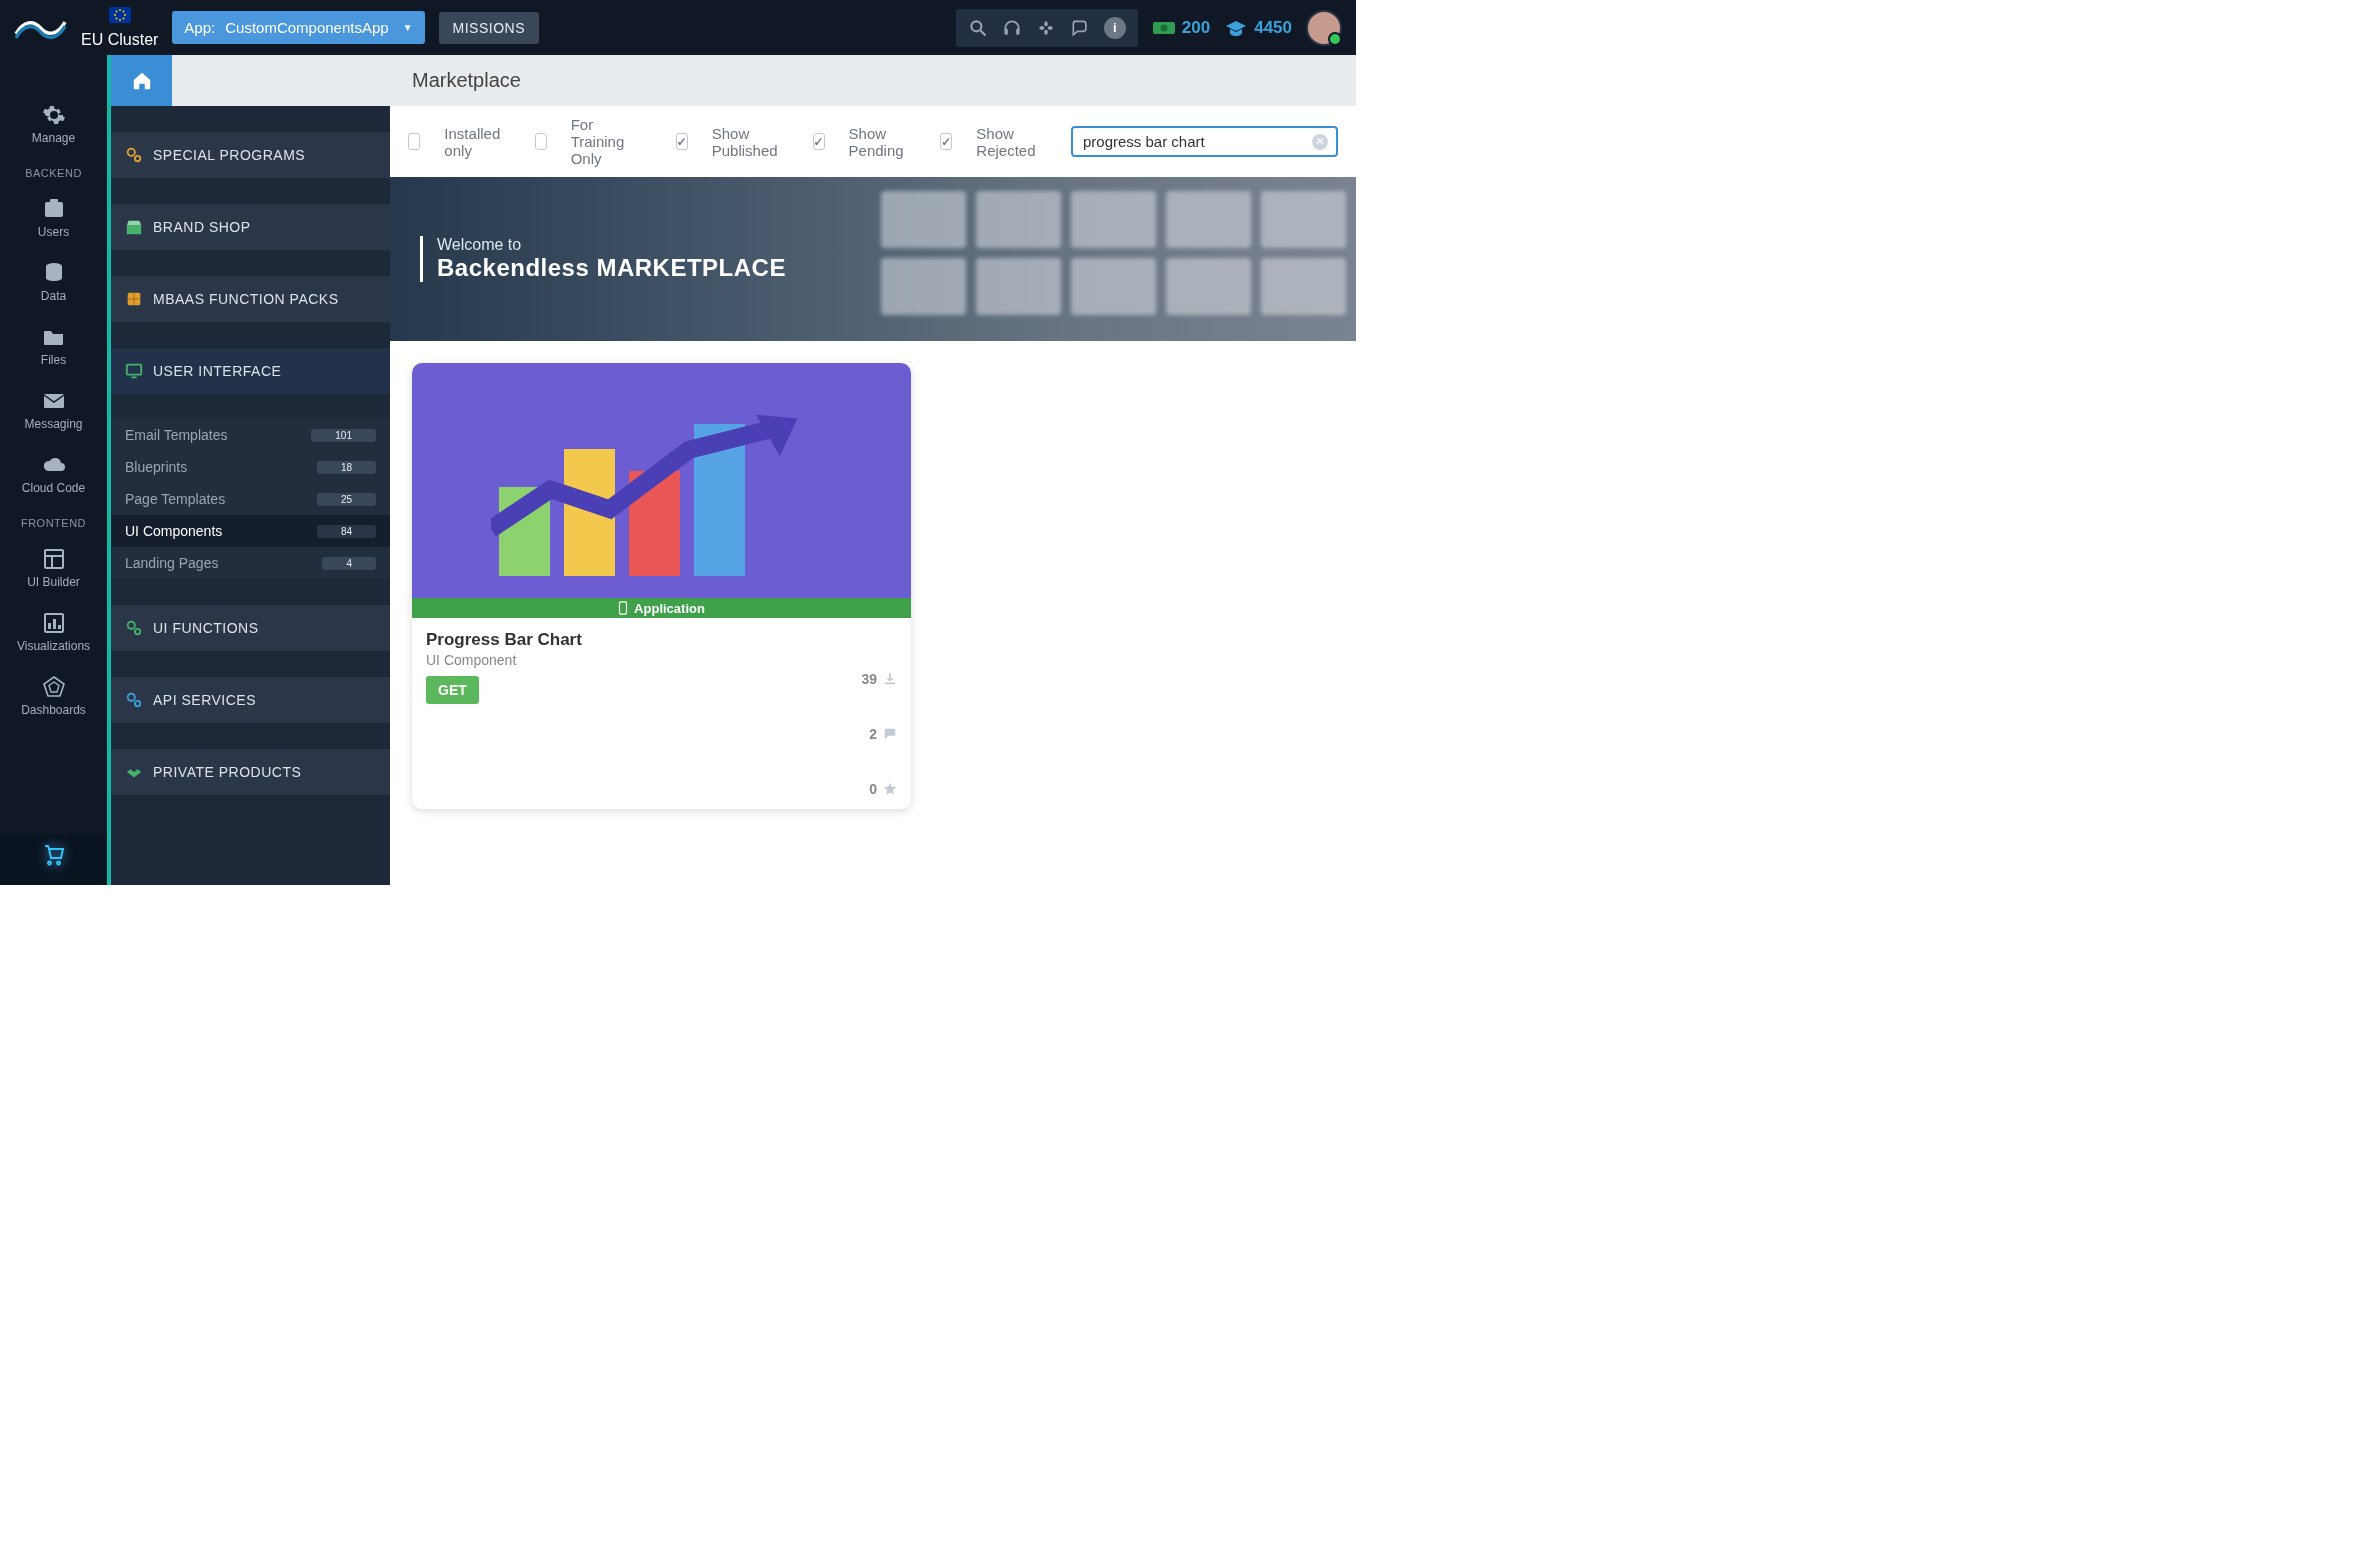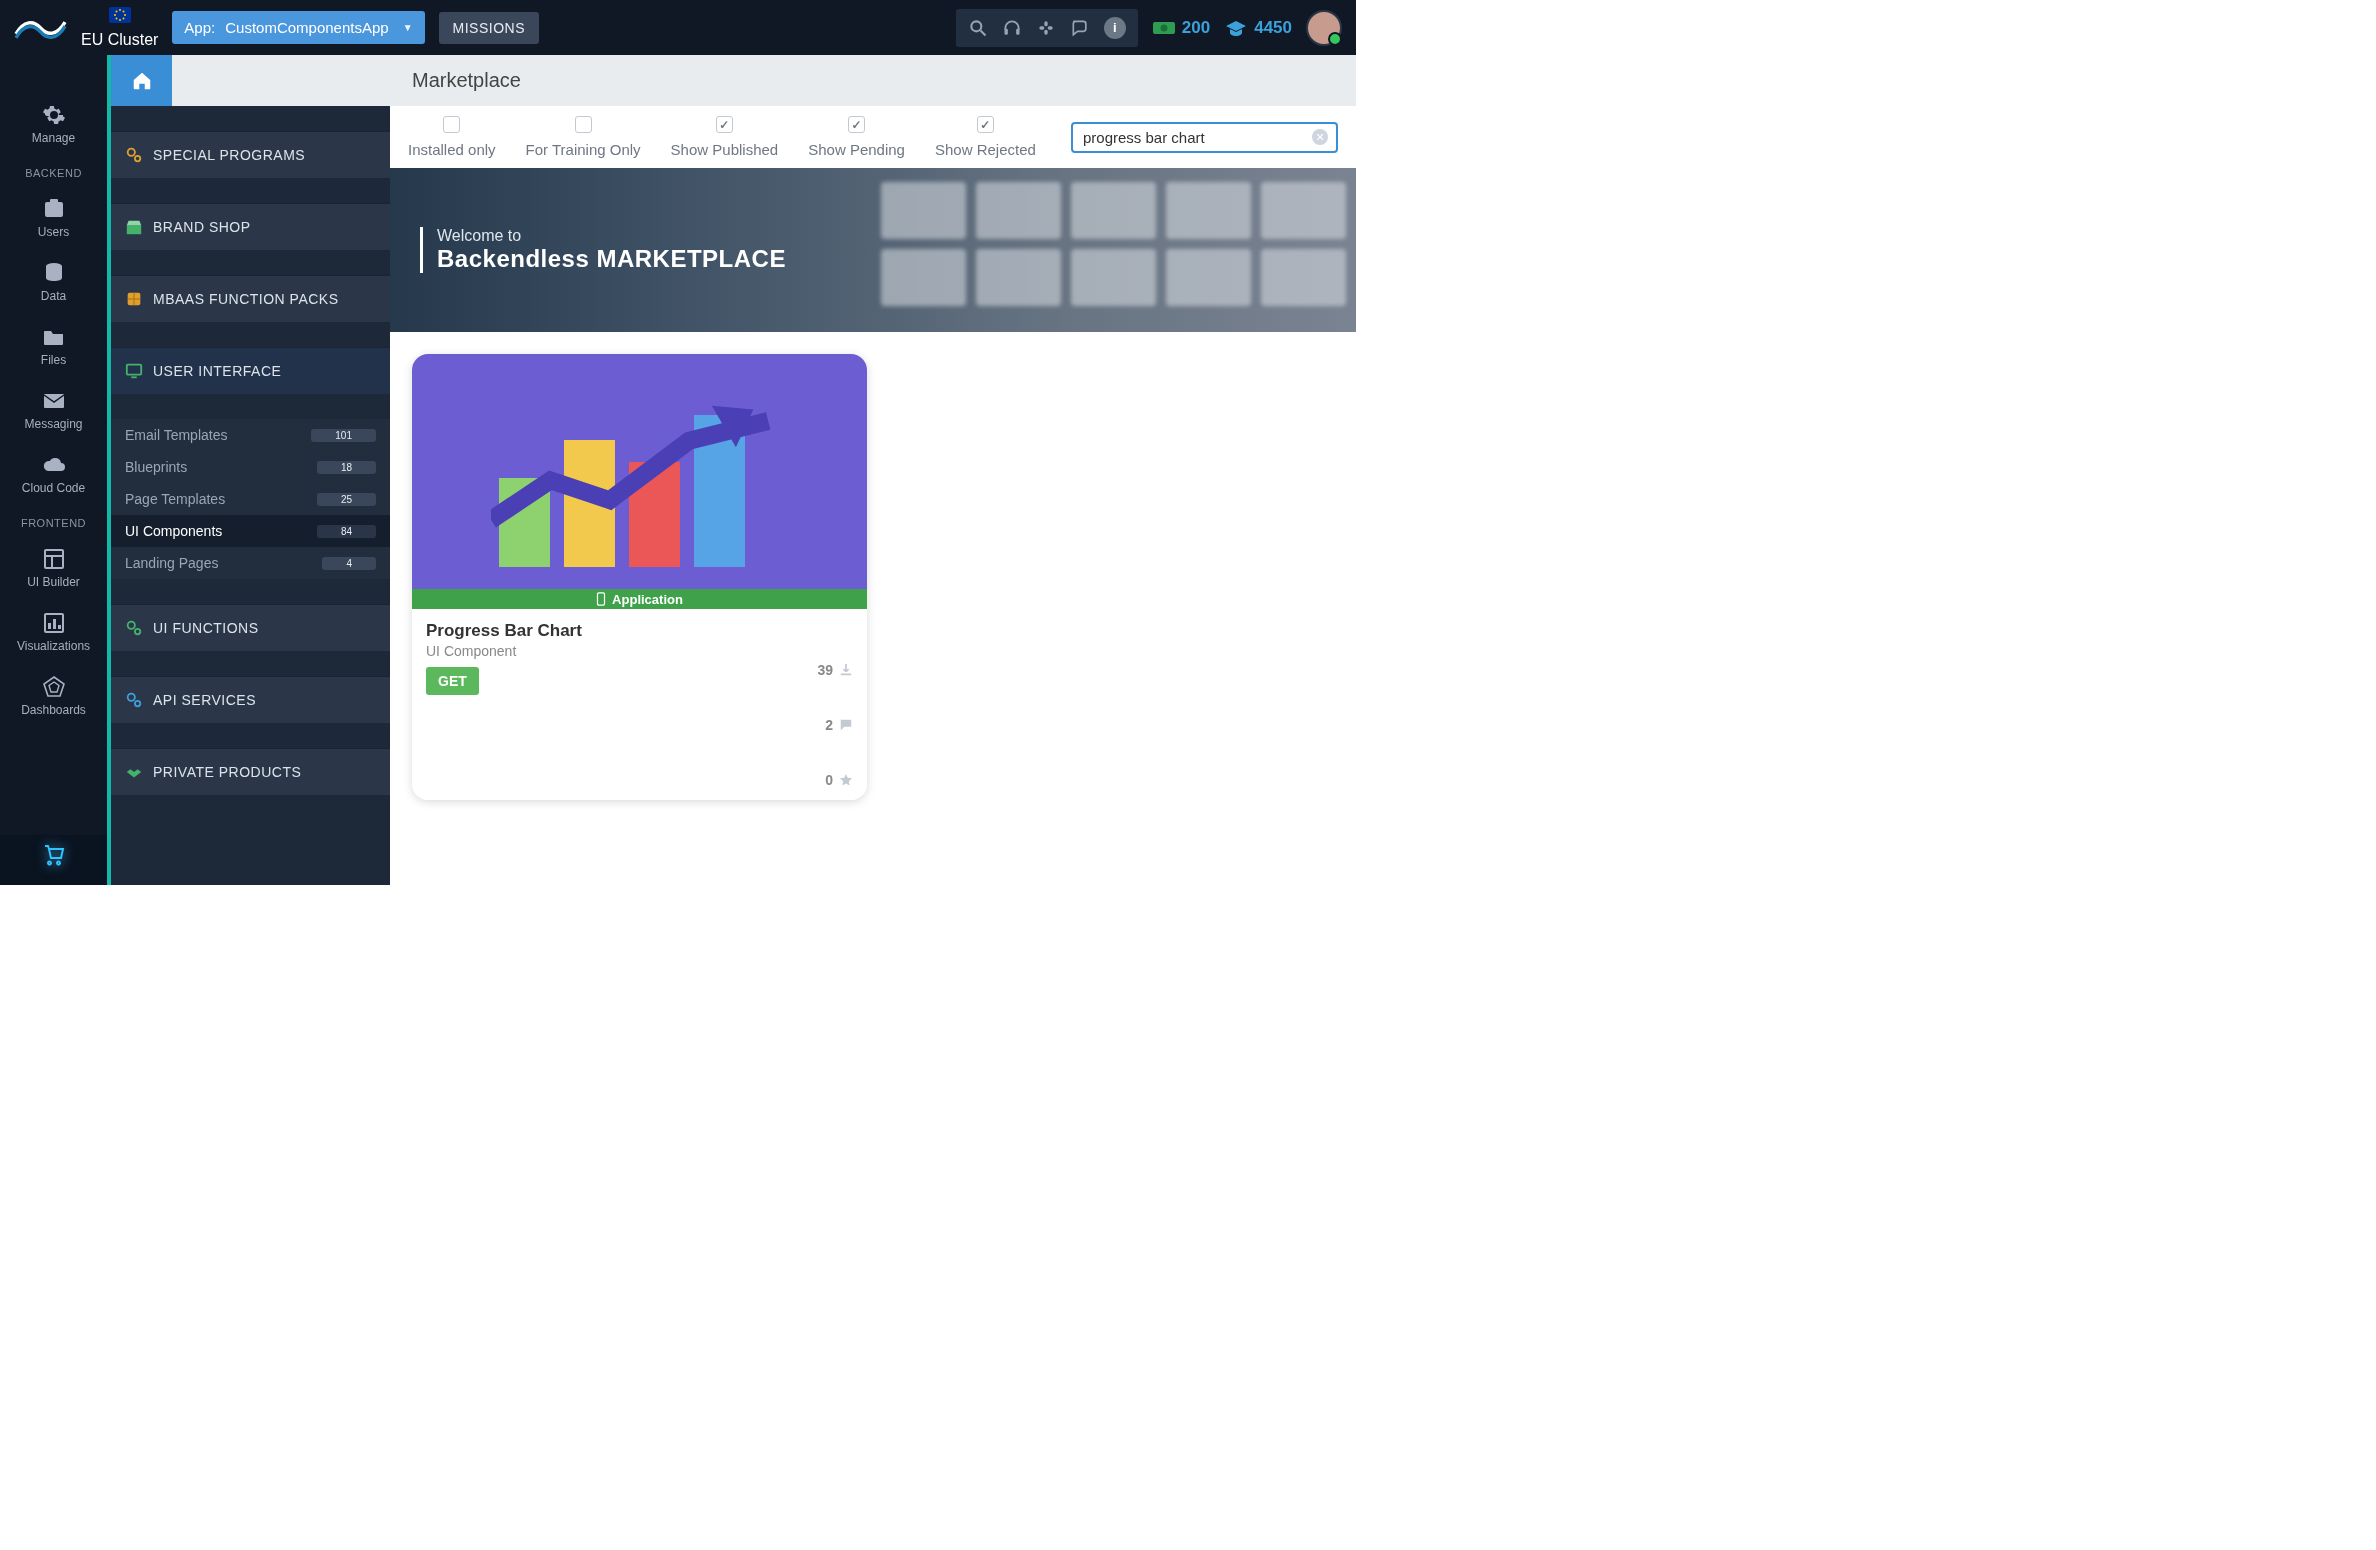--- a/index.html
+++ b/index.html
@@ -133,21 +133,21 @@
   .title-bar {
     height:51px; background:var(--panel-light);
     display:flex; align-items:center; padding:0 22px;
     font-size:20px; color:#444; font-weight:400;
   }
   .filter-bar {
     display:flex; align-items:center; gap:30px;
     padding:10px 18px; background:#fff;
     color:#888;
   }
-  .chk { display:flex; align-items:center; gap:8px; cursor:pointer; font-size:15px; color:#6f7782;flex-direction:column; }
+  .chk { display:flex; align-items:center; gap:24px; cursor:pointer; font-size:15px; color:#6f7782; }
   .box {
     width:17px; height:17px; border:1.5px solid #c3c9d3; border-radius:3px;
     display:flex; align-items:center; justify-content:center;
     color:#6f7782; font-size:12px;
   }
   .box.checked::before { content:"✓"; font-weight:700; }
   .search-wrap {
     margin-left:auto; flex:0 0 267px;
     border:2px solid var(--accent-blue); border-radius:4px;
     display:flex; align-items:center; padding:4px 8px; background:#fff;
@@ -178,21 +178,21 @@
     position:absolute; right:10px; top:14px;
     display:grid; grid-template-columns:repeat(5, 85px); gap:10px;
     filter:blur(2px); opacity:.55;
   }
   .hero-bg-tiles div {
     height:57px; background:#d9dee4; border-radius:4px;
   }
 
   .results { padding:22px; display:flex; flex-wrap:wrap; gap:24px; }
   .card {
-    width:455px; border-radius:16px; overflow:hidden;
+    width:499px; border-radius:10px; overflow:hidden;
     box-shadow:0 2px 10px rgba(0,0,0,.15);
     display:flex; flex-direction:column;
   }
   .card-art {
     height:255px; background:#6c5dd3; position:relative;
     display:flex; align-items:flex-end; justify-content:center;
     overflow:hidden;
   }
   .bars { position:absolute; bottom:42px; left:87px; display:flex; gap:14px; align-items:flex-end; }
   .bars div { width:51px; }

